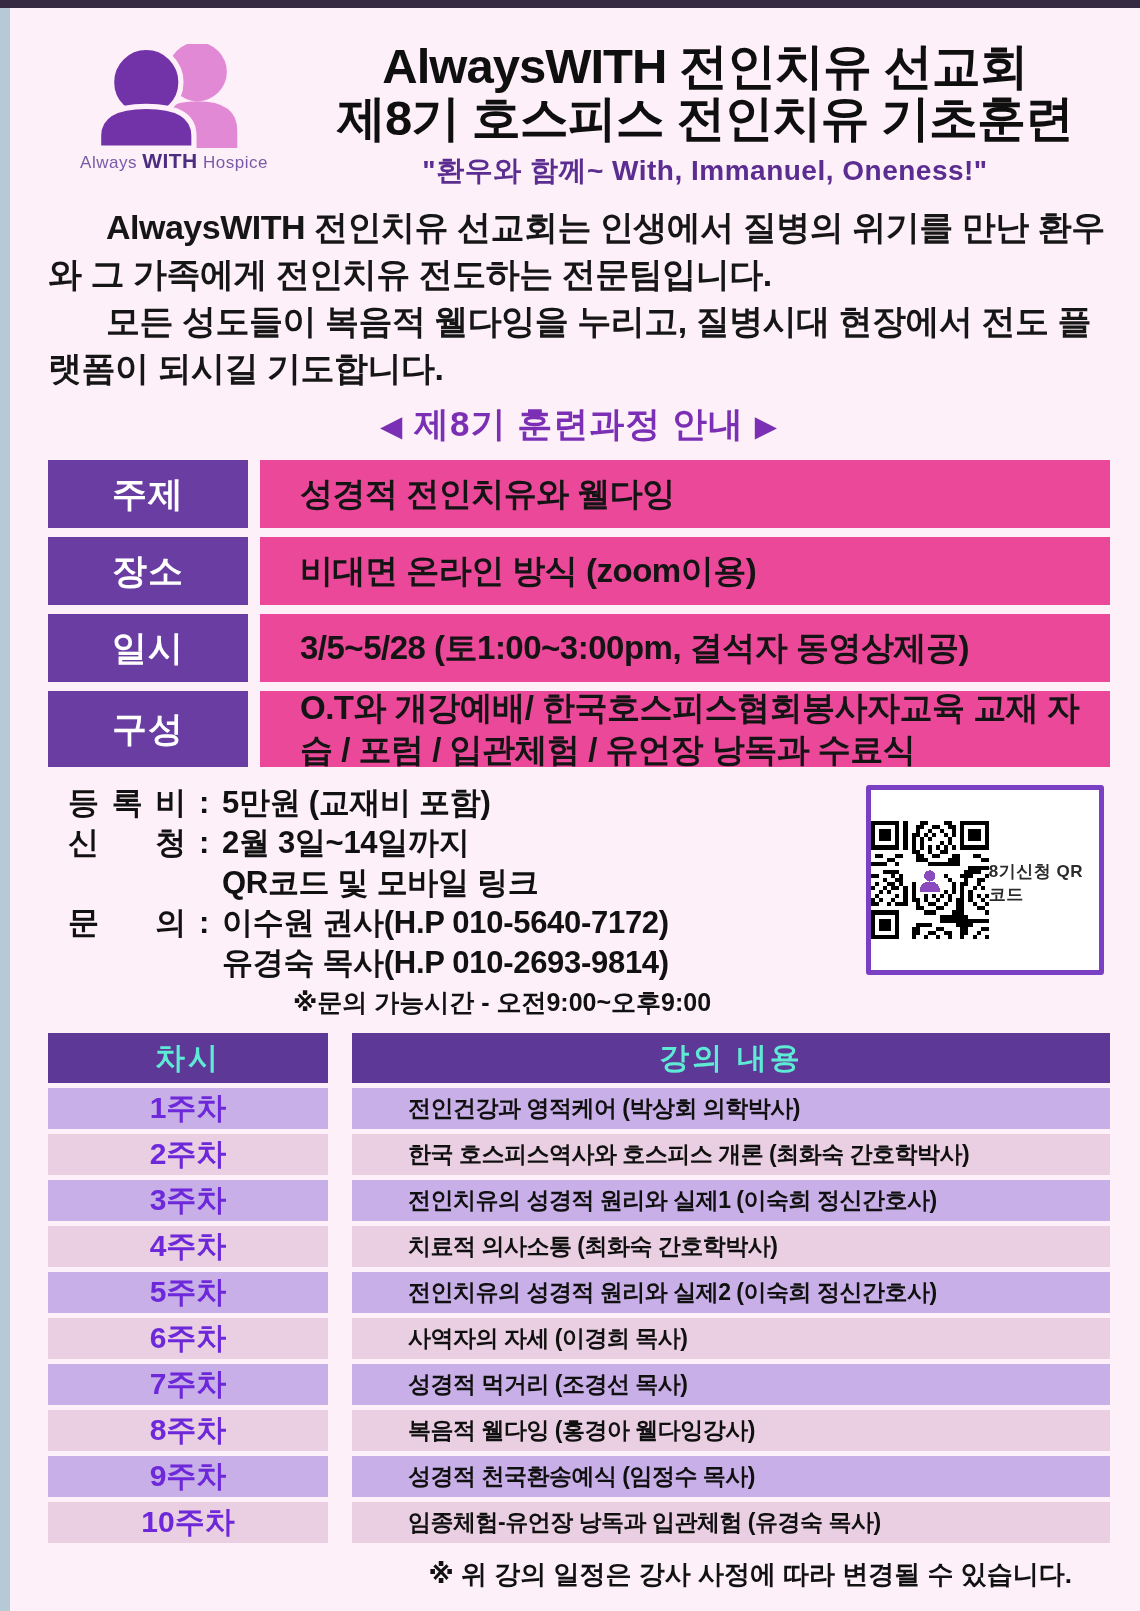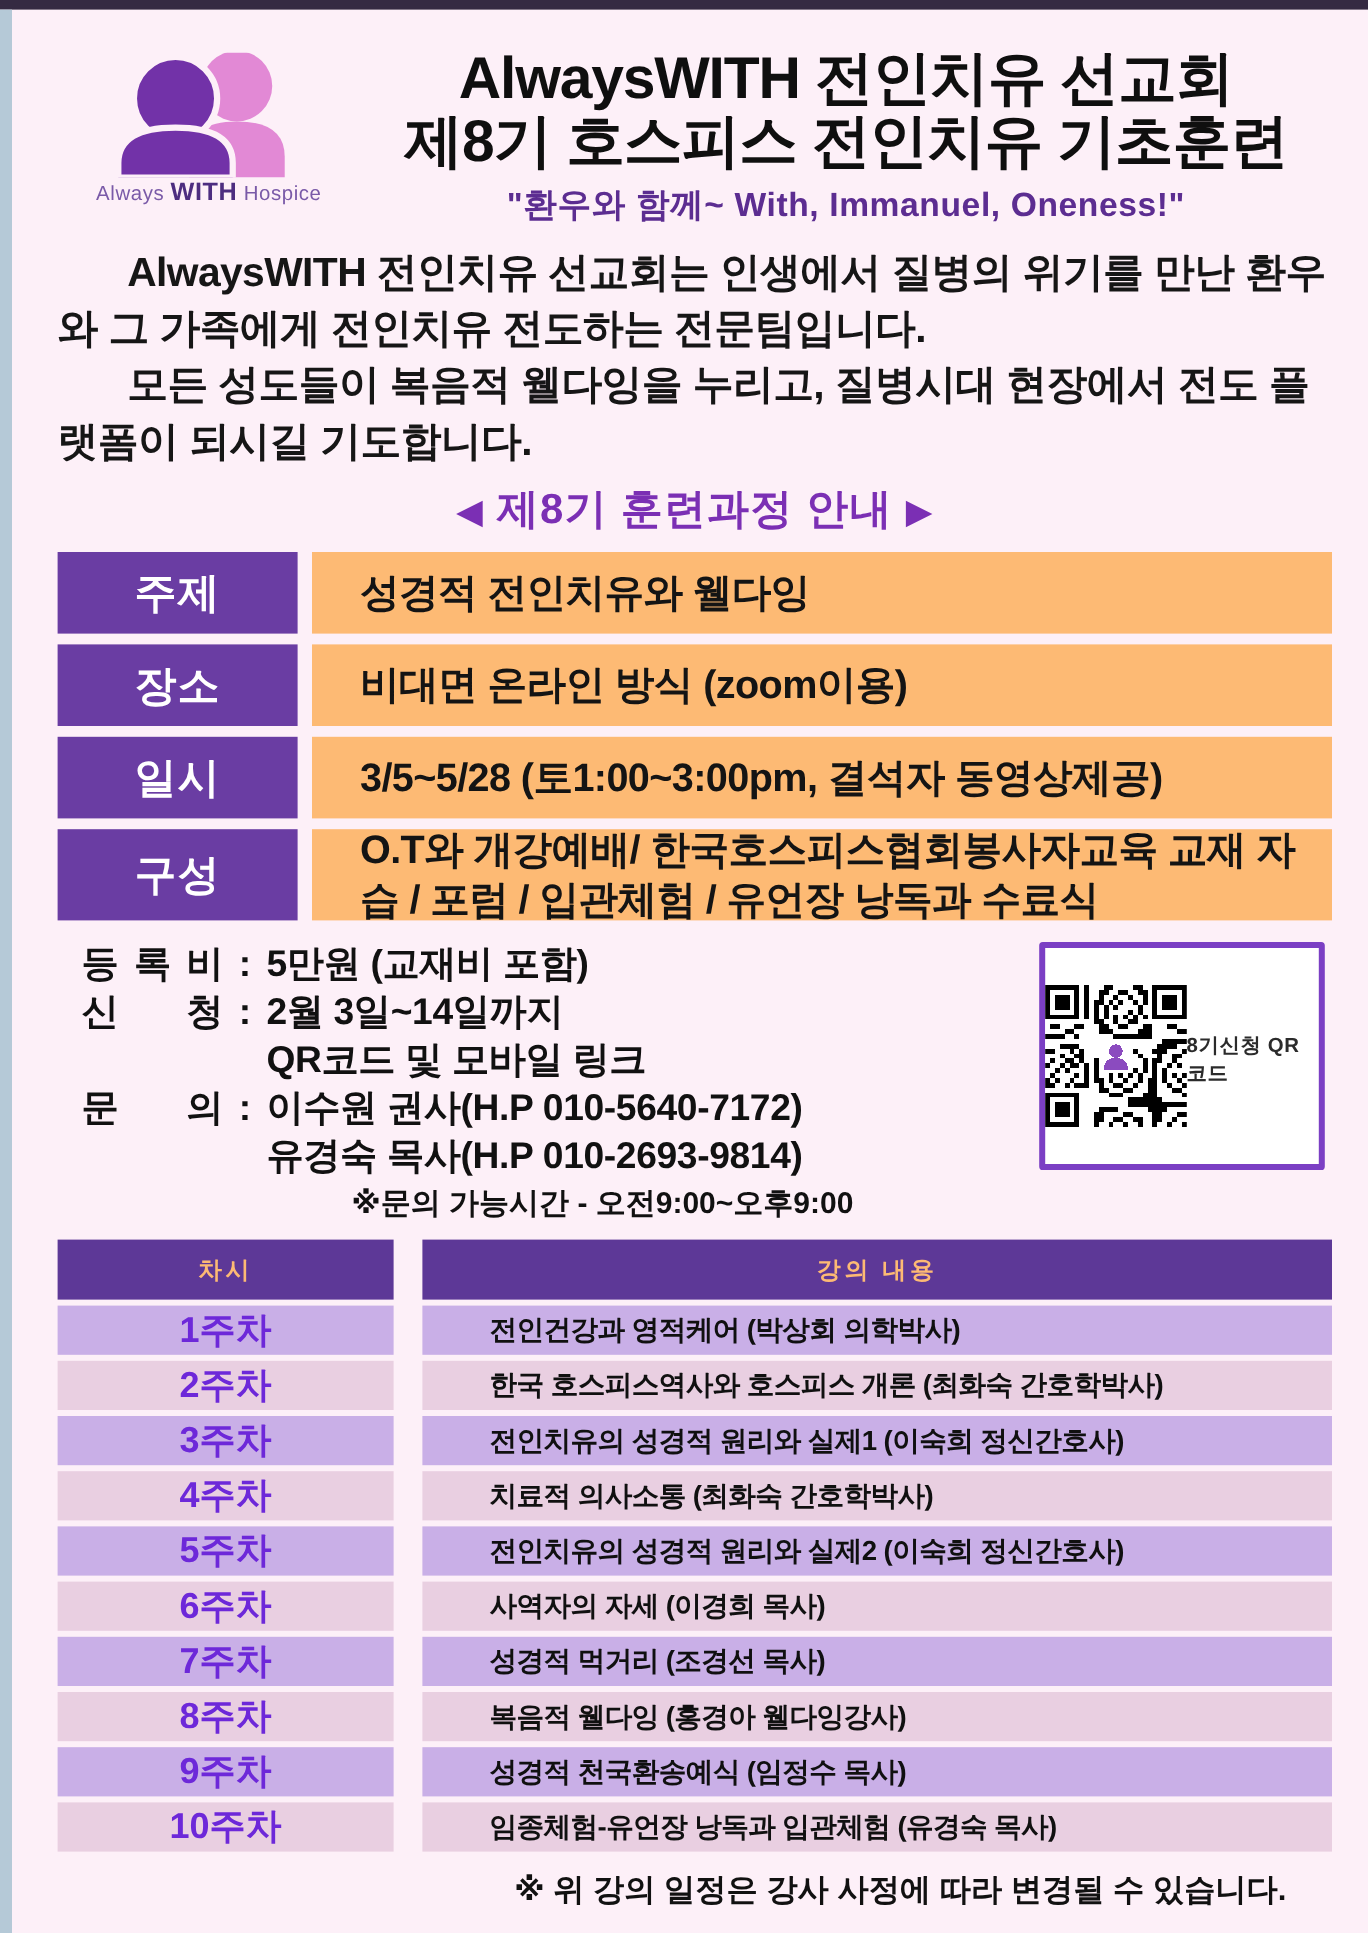--- a/index.html
+++ b/index.html
@@ -29,21 +29,21 @@
 
   
   .section-title { text-align:center; font-size:35px; font-weight:800; color:#7b2fb4; margin:10px 0 12px; letter-spacing:1px; }
   .section-title .arrow { font-size:29px; }
 
   
   .info-row { display:flex; margin-bottom:9px; height:68px; }
   .info-row:last-child { height:76px; }
   .info-label { width:200px; flex:none; margin-right:12px; background:#6a3da3; color:#fff;
     font-size:35px; font-weight:800; display:flex; align-items:center; justify-content:center; letter-spacing:1px; }
-  .info-value { flex:1; background:#fdba74; font-size:33px; font-weight:700; letter-spacing:-.5px;
+  .info-value { flex:1; background:#ec4899; font-size:33px; font-weight:700; letter-spacing:-.5px;
     display:flex; align-items:center; padding:0 14px 0 40px; line-height:1.3; color:#141414; }
 
   
   .reg-section { display:flex; margin-top:16px; }
   .reg-lines { flex:1; padding-left:20px; }
   .reg-line { display:flex; font-size:31px; font-weight:700; line-height:40px; letter-spacing:-.3px; }
   .reg-label { width:118px; flex:none; text-align:justify; text-align-last:justify; }
   .reg-colon { width:36px; flex:none; text-align:center; }
   .reg-note { font-size:25px; font-weight:700; margin:3px 0 0 225px; }
   .qr-box { width:238px; height:190px; flex:none; box-sizing:border-box; margin:2px 6px 0 12px;
@@ -55,21 +55,21 @@
   
   .course-table { margin-top:14px; }
   .course-row { display:flex; height:41px; margin-bottom:5px; }
   .course-row.header-row { height:50px; }
   .week-cell { width:280px; flex:none; margin-right:24px; display:flex; align-items:center; justify-content:center;
     font-size:30px; font-weight:700; color:#6d28d9; }
   .content-cell { flex:1; display:flex; align-items:center; padding-left:56px;
     font-size:23px; font-weight:700; letter-spacing:-.5px; white-space:nowrap; color:#101010; }
   .course-row:not(.header-row):nth-child(even) .cell { background:#c9afe7; }
   .course-row:not(.header-row):nth-child(odd)  .cell { background:#e9cfe1; }
-  .header-row .cell { background:#5d3897 !important; color:#fdba74; letter-spacing:3px; font-size:20px; font-weight:800; }
+  .header-row .cell { background:#5d3897 !important; color:#5eead4; letter-spacing:3px; font-size:30px; font-weight:800; }
   .header-row .content-cell { justify-content:center; padding-left:0; }
 
   .schedule-note { text-align:right; padding-right:38px; font-size:26px; font-weight:700; margin-top:14px; }
 </style>
 </head>
 <body>
 
 <div class="top-strip"></div>
 <div class="left-strip"></div>
 

